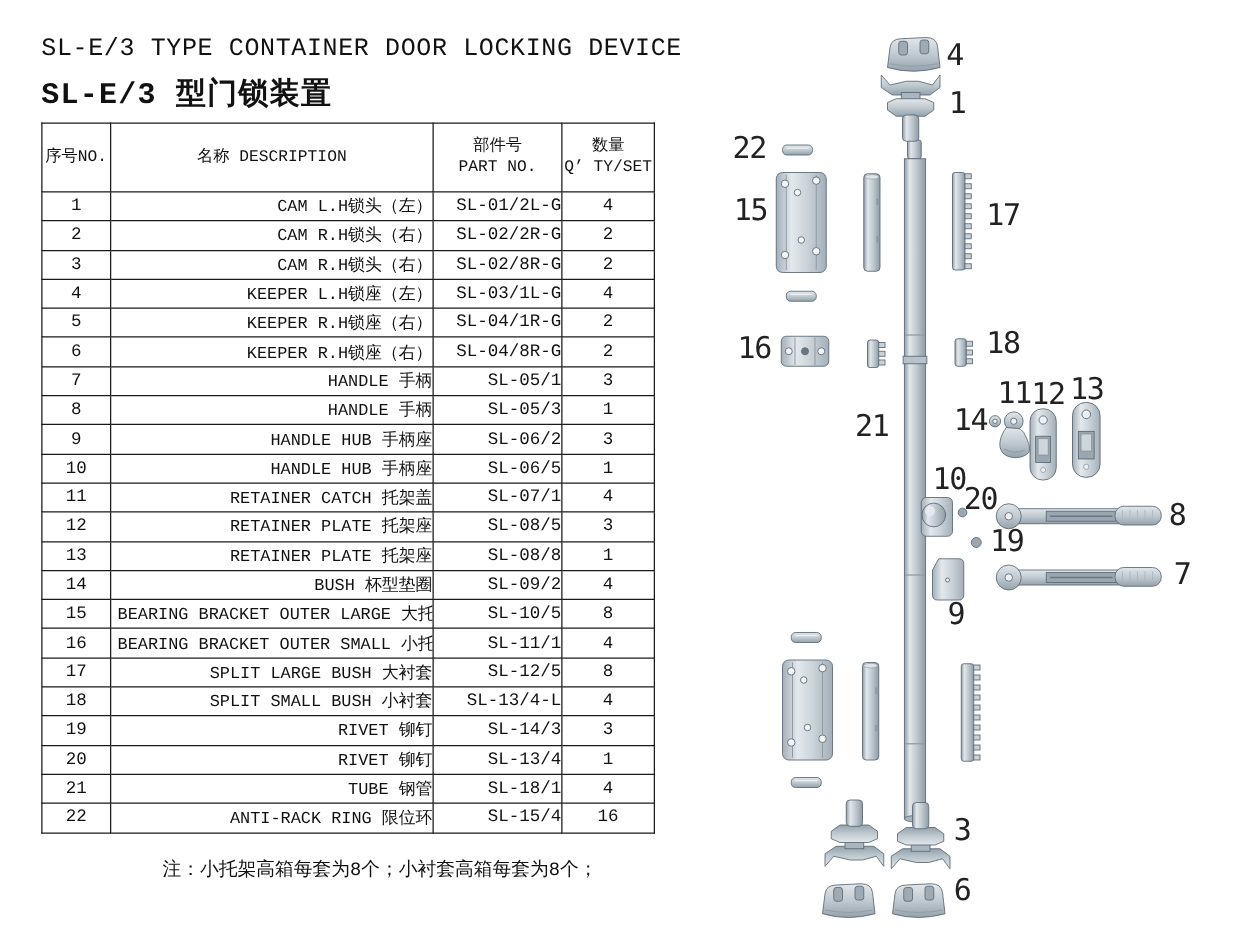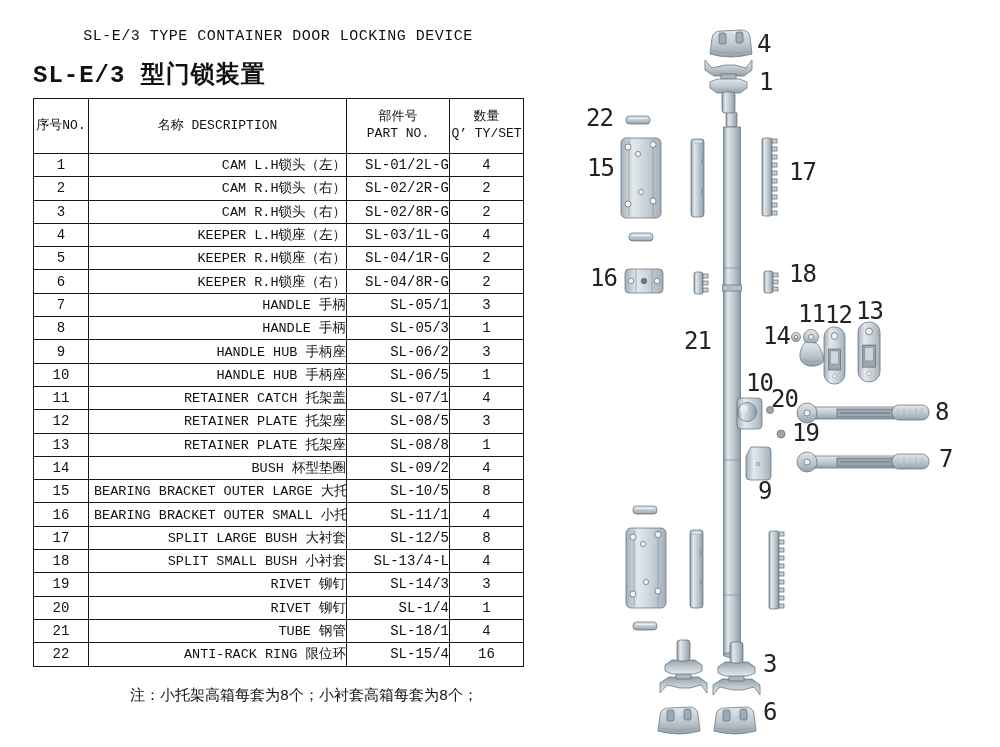--- a/index.html
+++ b/index.html
@@ -3,21 +3,21 @@
 <meta charset="utf-8">
 <style>
   html,body{margin:0;padding:0;}
   body{
     width:1000px;height:747px;position:relative;background:#ffffff;
     font-family:"Liberation Mono","DejaVu Sans",sans-serif;color:#111;
     overflow:hidden;
   }
   .title-en{
     position:absolute;left:33px;top:28px;width:490px;text-align:center;
-    font-size:15px;letter-spacing:.5px;white-space:nowrap;
+    font-size:20px;letter-spacing:.5px;white-space:nowrap;
   }
   .title-cn{
     position:absolute;left:33px;top:58px;width:490px;text-align:left;
     font-size:24px;font-weight:bold;letter-spacing:1px;white-space:nowrap;
   }
   table.parts{
     position:absolute;left:33px;top:98px;width:490px;
     border-collapse:collapse;table-layout:fixed;
   }
   table.parts th,table.parts td{
@@ -359,21 +359,21 @@
       </tr>
     <tr>
         <td class="c-no">19</td>
         <td class="c-desc">RIVET 铆钉</td>
         <td class="c-part">SL-14/3</td>
         <td class="c-qty">3</td>
       </tr>
     <tr>
         <td class="c-no">20</td>
         <td class="c-desc">RIVET 铆钉</td>
-        <td class="c-part">SL-1/4</td>
+        <td class="c-part">SL-13/4</td>
         <td class="c-qty">1</td>
       </tr>
     <tr>
         <td class="c-no">21</td>
         <td class="c-desc">TUBE 钢管</td>
         <td class="c-part">SL-18/1</td>
         <td class="c-qty">4</td>
       </tr>
     <tr>
         <td class="c-no">22</td>

